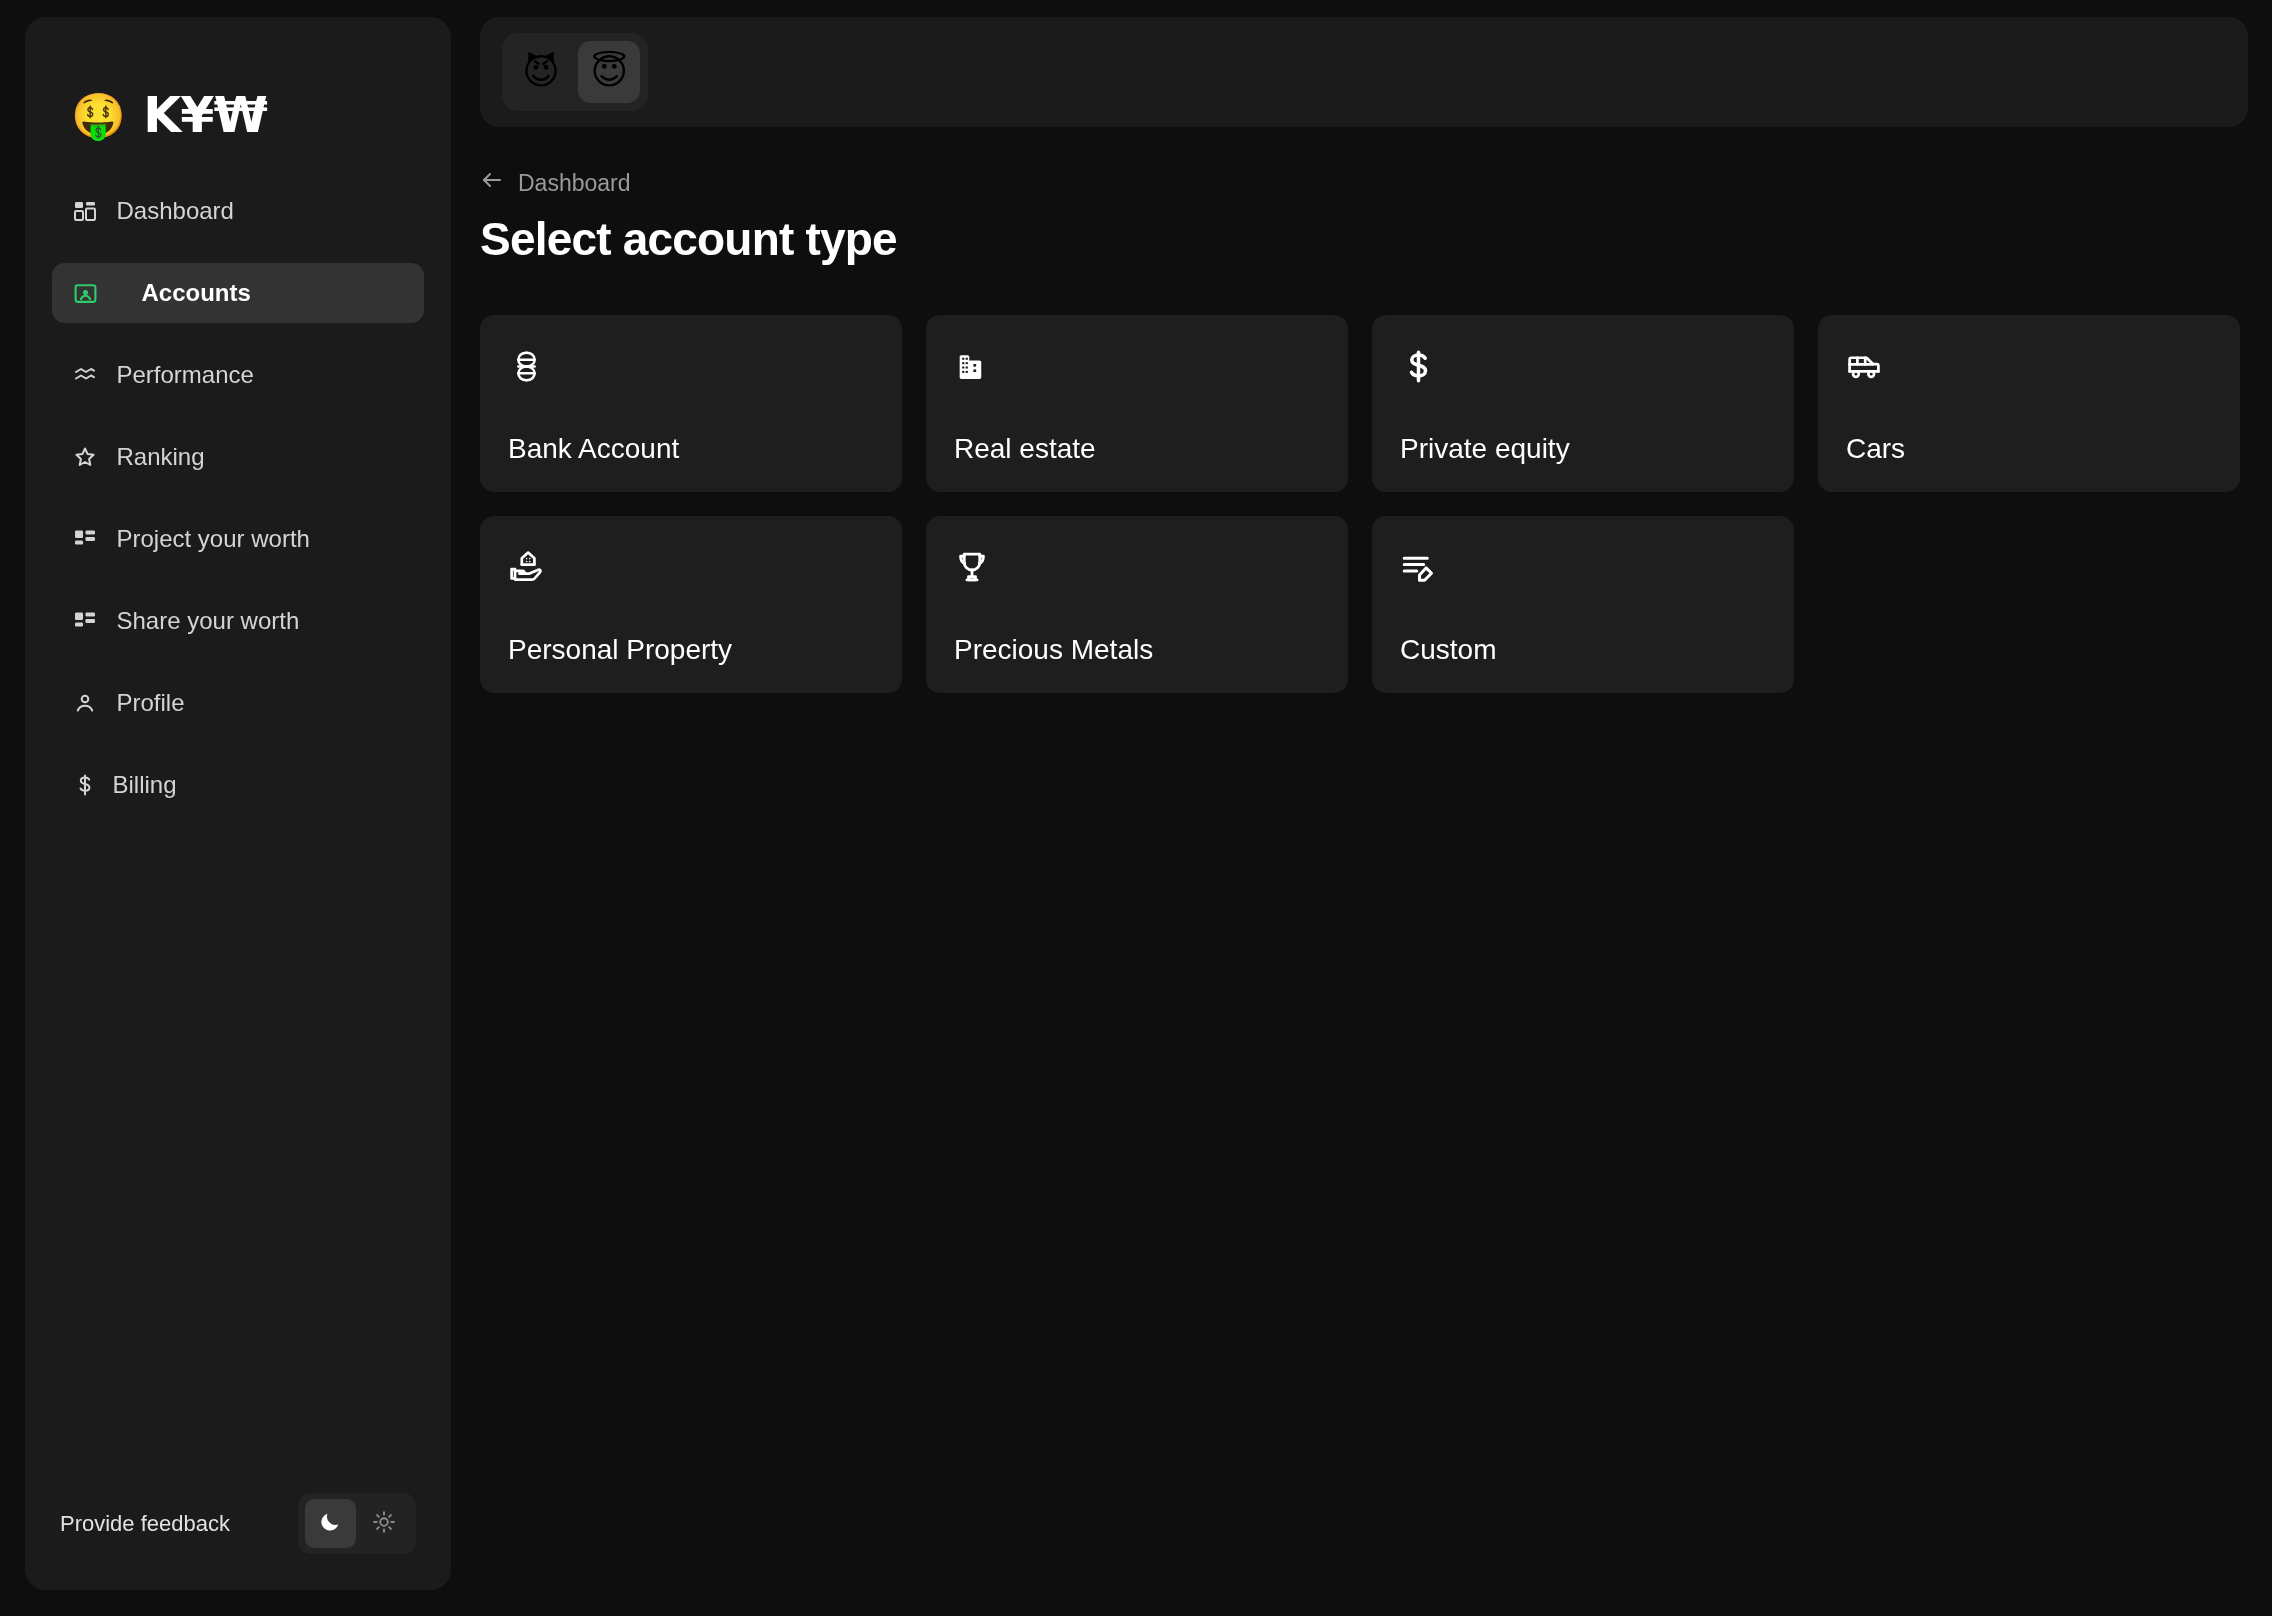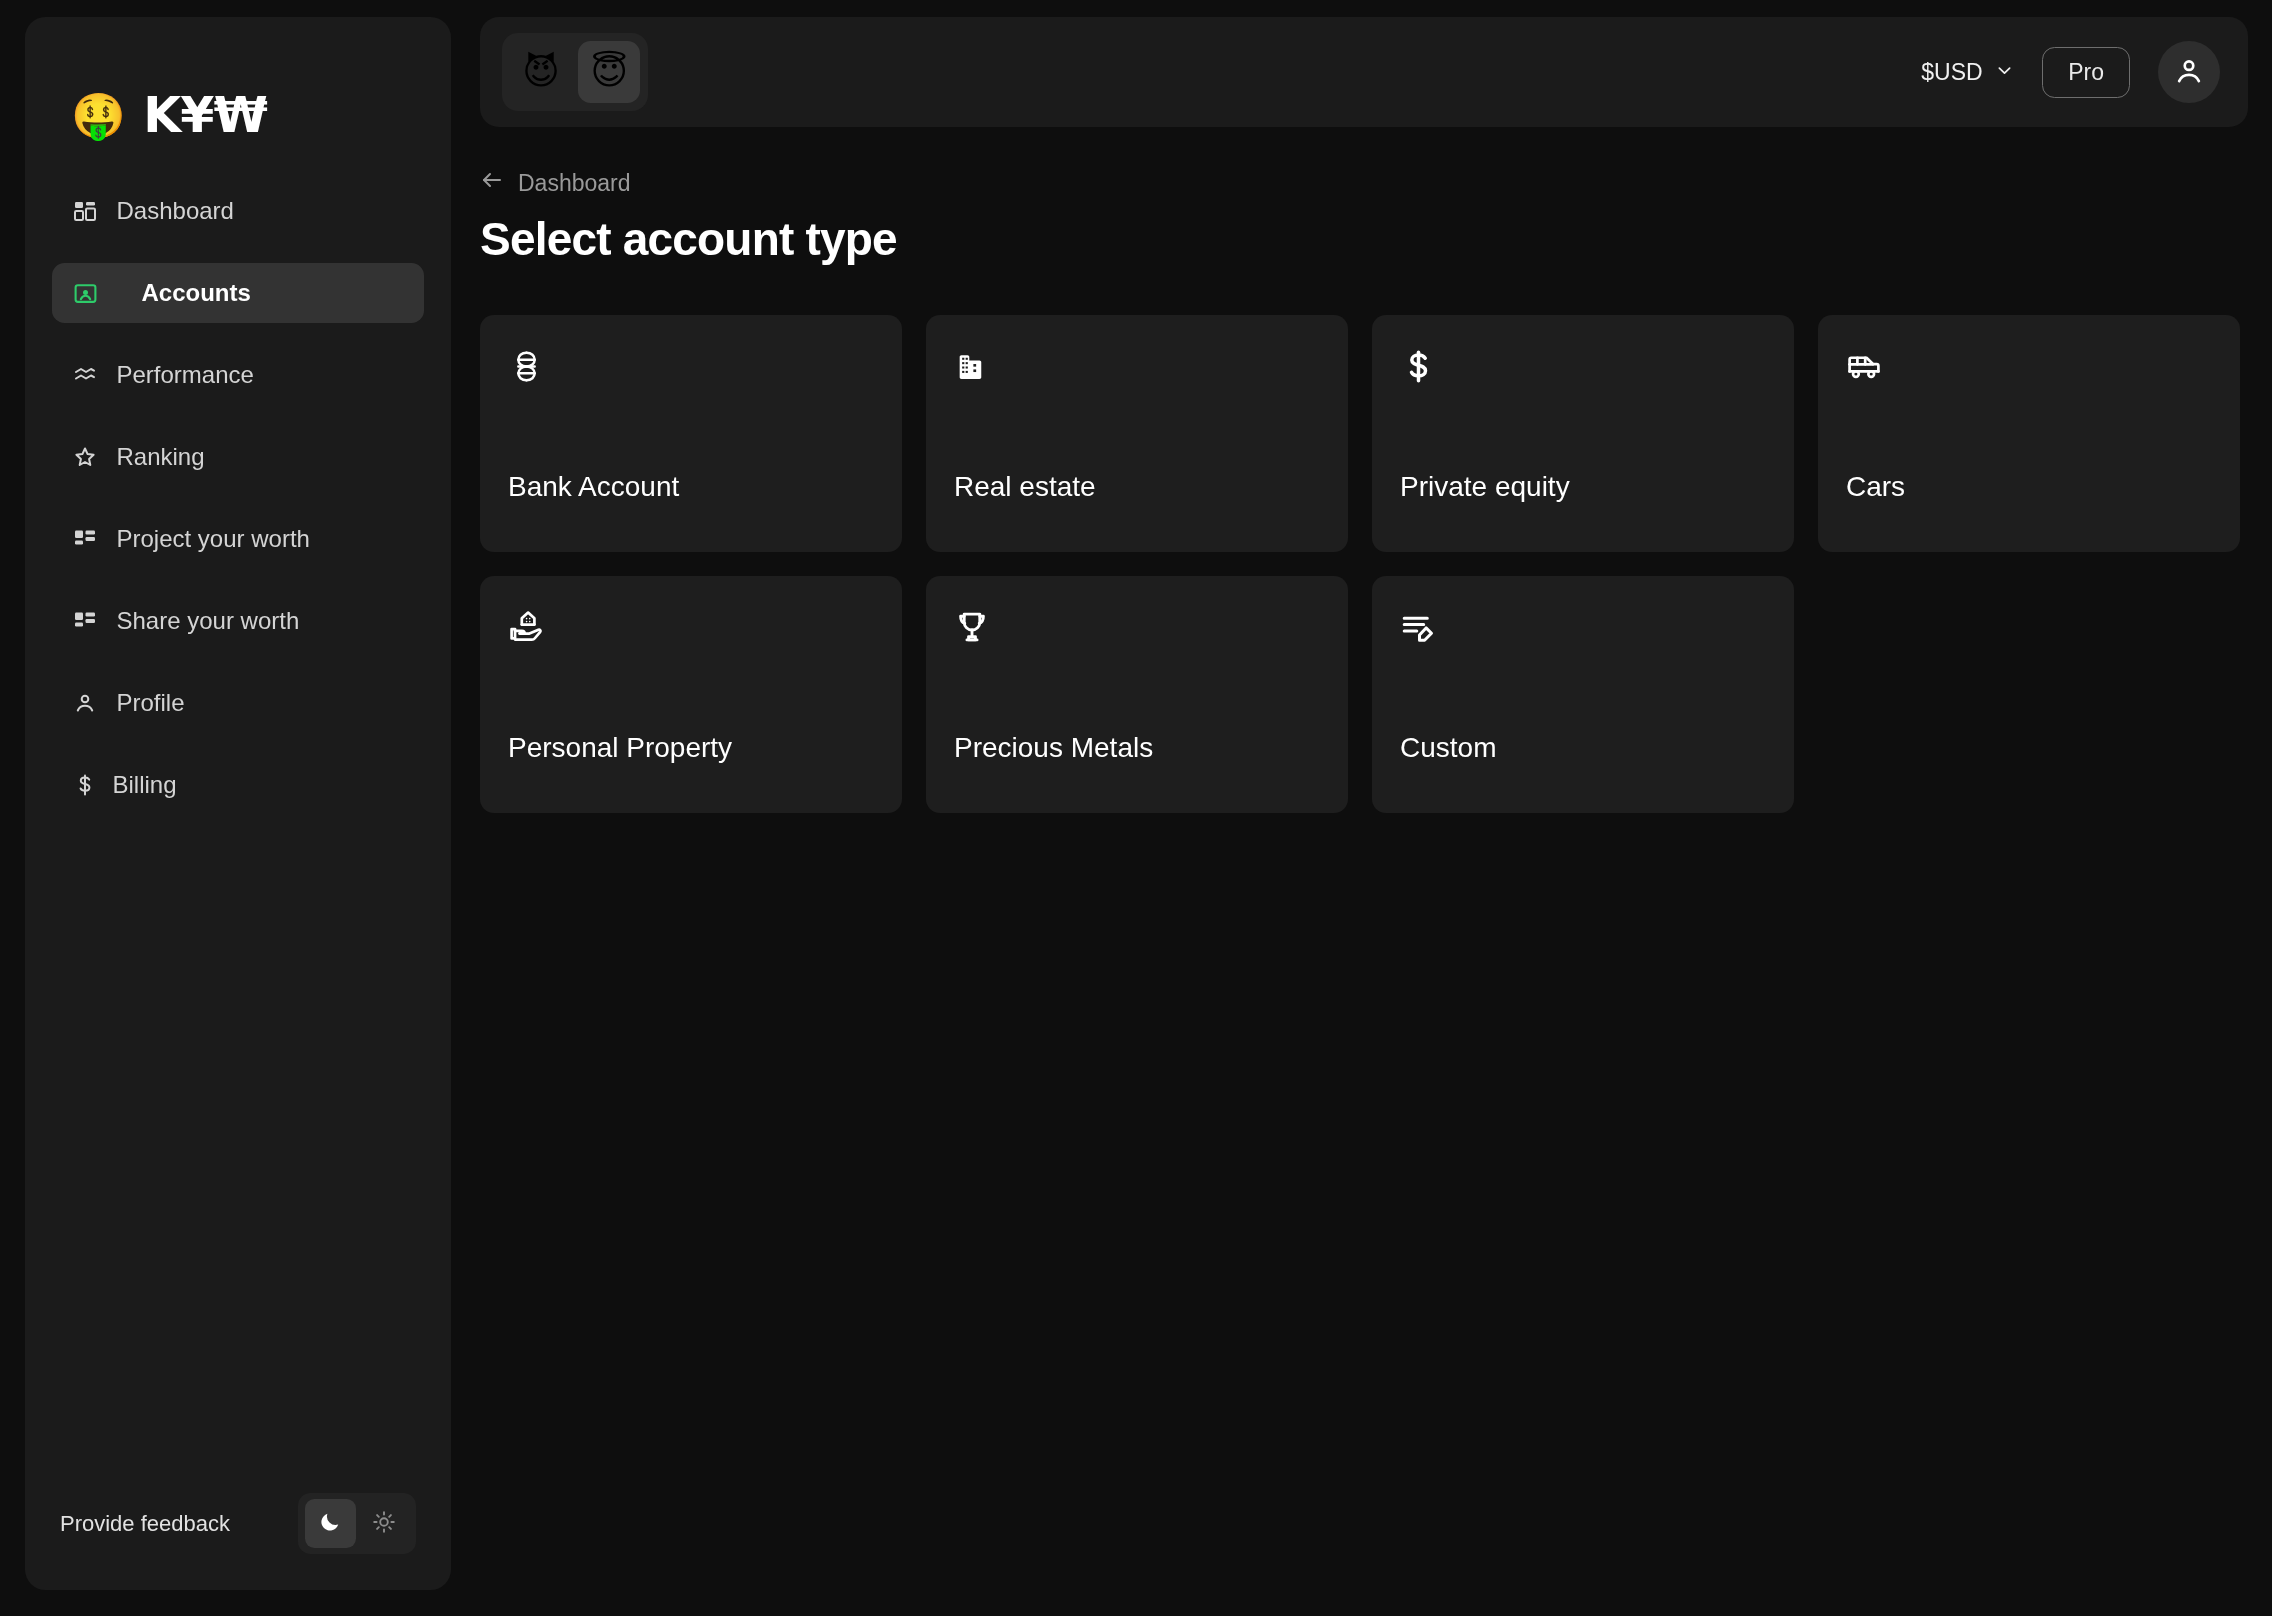--- a/index.html
+++ b/index.html
@@ -232,24 +232,24 @@
     margin-bottom: 49px;
   }
 
   .card-grid {
     display: grid;
     grid-template-columns: repeat(4, 422px);
     gap: 24px;
   }
 
   .type-card {
-    height: 237px;
+    height: 177px;
     background: #1e1e1e;
     border-radius: 14px;
-    padding: 33px 28px 49px 28px;
+    padding: 33px 28px 27px 28px;
     display: flex;
     flex-direction: column;
     justify-content: space-between;
     cursor: pointer;
   }
   .card-icon {
     width: 36px;
     height: 36px;
     color: #ffffff;
     display: flex;
@@ -395,39 +395,20 @@
 
       <div class="mood-toggle">
         <div class="mood-btn">
           <span>😈</span>
         </div>
         <div class="mood-btn selected">
           <span>😇</span>
         </div>
       </div>
 
-      <div class="topbar-right">
-        <div class="currency-select">
-          <span>$USD</span>
-          <span>
-            <svg width="19" height="19" viewBox="0 0 24 24" fill="none" stroke="currentColor" stroke-width="2.2" stroke-linecap="round" stroke-linejoin="round">
-              <path d="M5.5 9l6.5 6.2L18.5 9"></path>
-            </svg>
-          </span>
-        </div>
-        <div class="pro-badge">Pro</div>
-        <div class="avatar">
-          <span>
-            <svg width="32" height="32" viewBox="0 0 24 24" fill="none" stroke="currentColor" stroke-width="2" stroke-linecap="round">
-              <circle cx="12" cy="8" r="3.2"></circle>
-              <path d="M4.6 19.6c1.4-3.1 4.1-4.7 7.4-4.7s6 1.6 7.4 4.7"></path>
-            </svg>
-          </span>
-        </div>
-      </div>
 
     </header>
 
     <div class="content">
 
       <div class="breadcrumb">
         <span>
           <svg width="24" height="24" viewBox="0 0 24 24" fill="none" stroke="currentColor" stroke-width="2" stroke-linecap="round" stroke-linejoin="round">
             <path d="M20 12H4"></path>
               <path d="M10 6l-6 6 6 6"></path>

